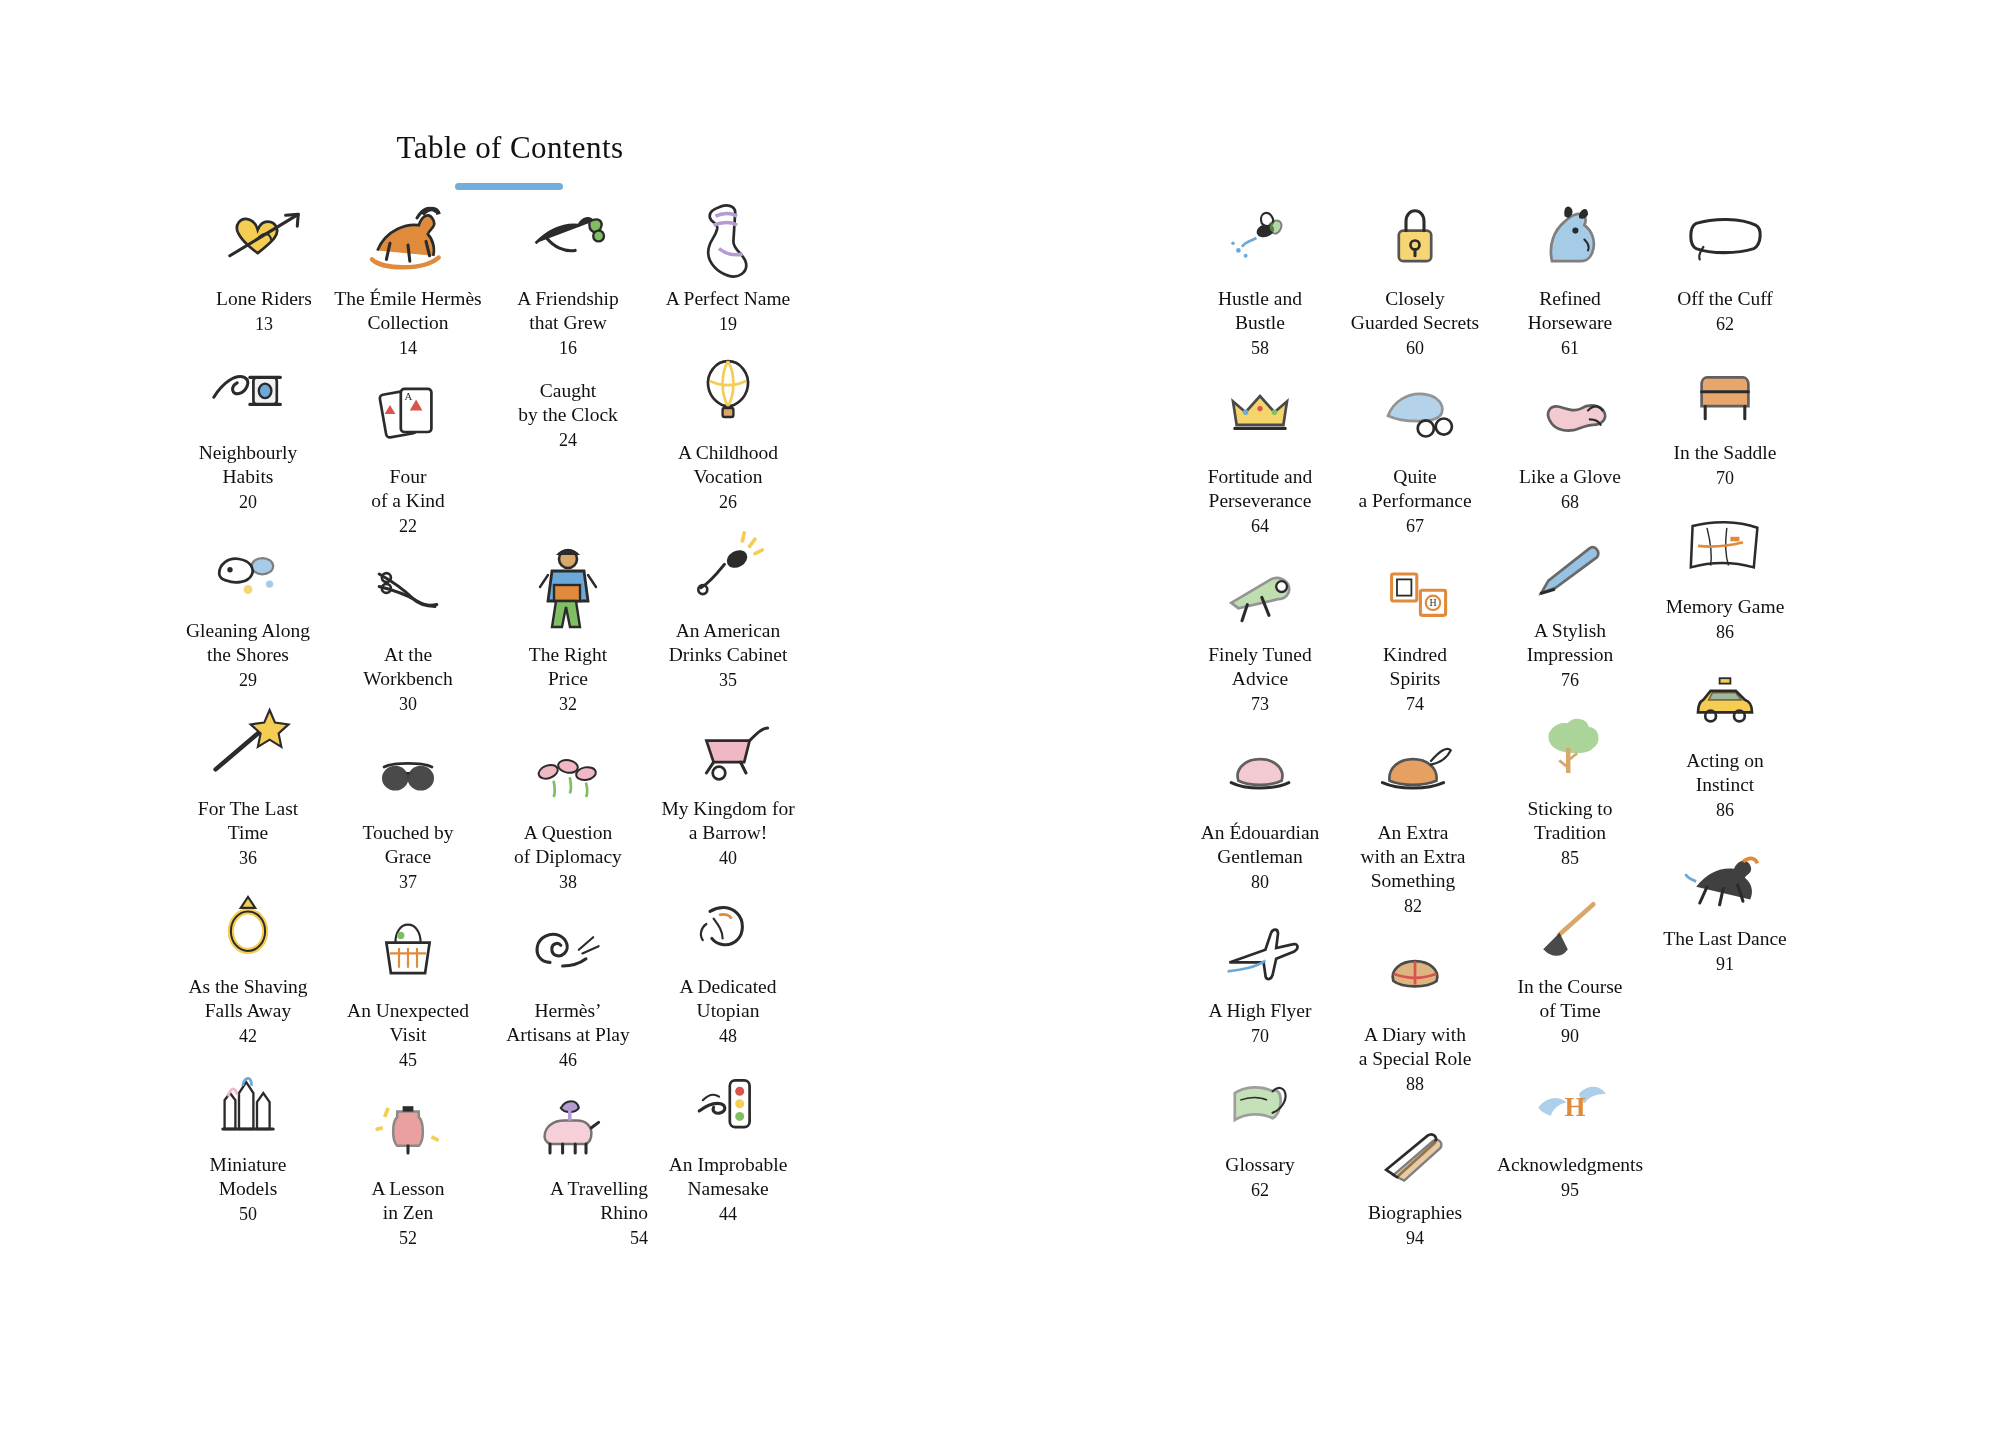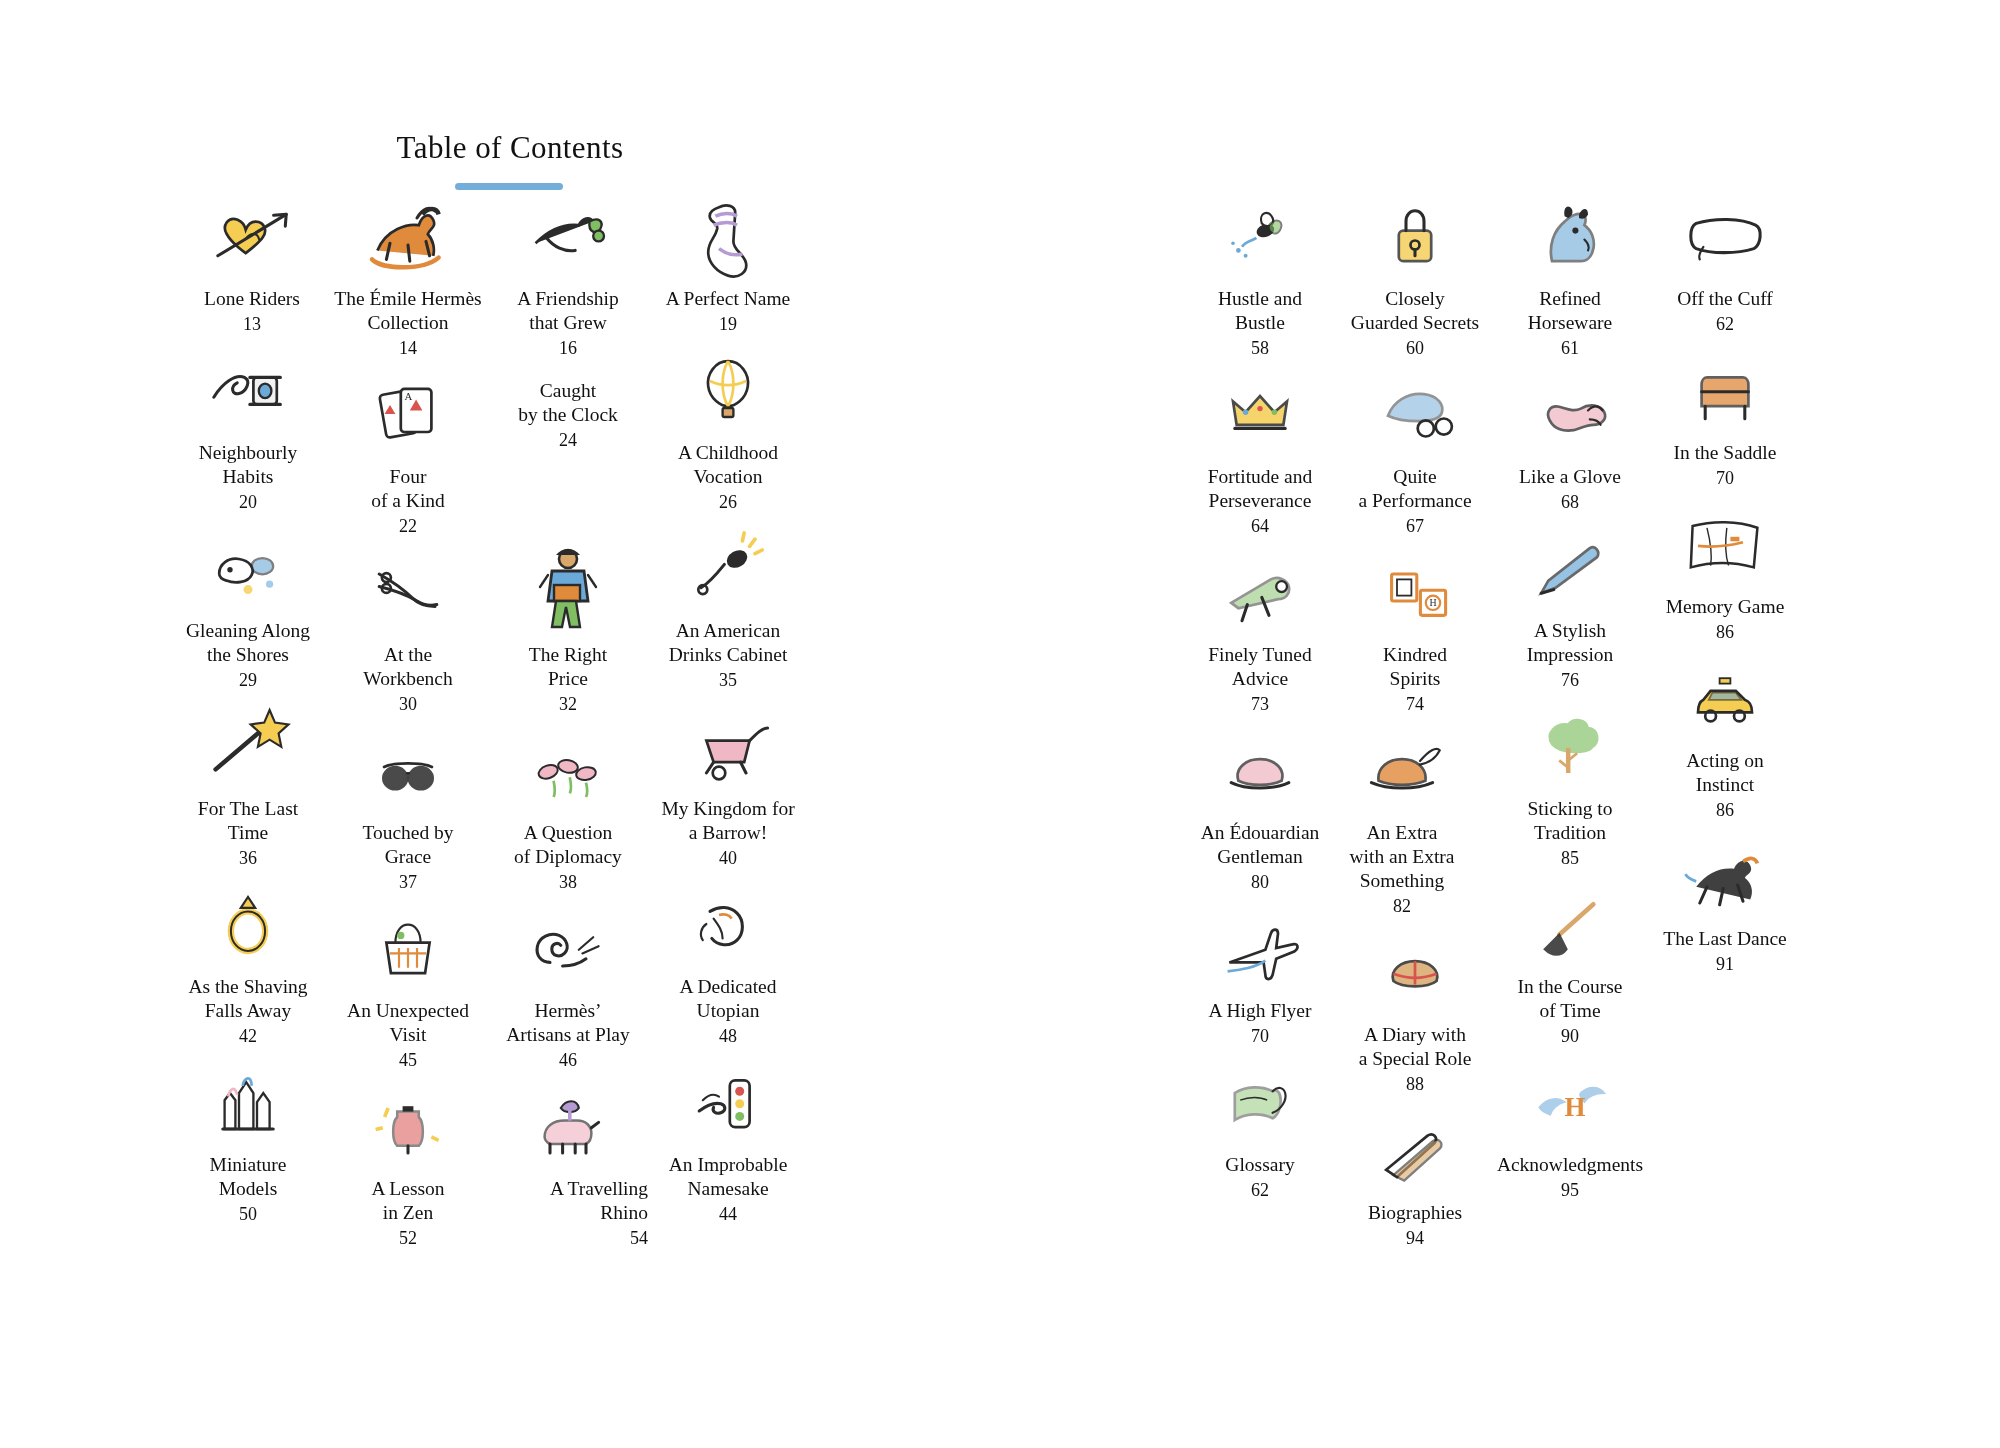--- a/index.html
+++ b/index.html
@@ -76,21 +76,21 @@
 </head>
 <body>
 
 <div class="page">
 
   <div class="title">Table of Contents</div>
   <div class="title-rule"></div>
 
   <div class="column col-left">
     <div class="grid" id="grid-left">
-        <div class="entry" style="left:4px;top:0px;">
+        <div class="entry" style="left:16px;top:0px;">
           <div class="icon">
             <svg width="100" height="90" viewBox="0 0 100 100">
               <path d="M22 48c-6-10 2-20 12-16 5 2 8 7 9 11 2-5 6-9 11-9 10 0 14 11 7 19-6 7-18 16-18 16S27 58 22 48z" fill="#f4cd52" stroke="#2b2b2b" stroke-width="3"></path>
               <path d="M12 72 L88 26" fill="none" stroke="#2b2b2b" stroke-width="3.4" stroke-linecap="round" stroke-linejoin="round"></path>
               <path d="M88 26 l-14 1 M88 26 l-1 13" fill="none" stroke="#2b2b2b" stroke-width="3.4" stroke-linecap="round" stroke-linejoin="round"></path>
               <path d="M44 52c6-6 12-6 14 2" fill="none" stroke="#2b2b2b" stroke-width="2.4" stroke-linecap="round" stroke-linejoin="round"></path>
             </svg>
           </div>
           <div class="label">Lone Riders</div>
           <div class="pagenum">13</div>
@@ -521,21 +521,21 @@
         <div class="entry" style="left: 0px; top: 534px;">
           <div class="icon">
             <svg width="100" height="90" viewBox="0 0 100 100">
               <path d="M26 62c-4-12 6-24 24-24s28 12 24 24c-12 6-36 6-48 0z" fill="#f0b7c4" opacity="0.75" stroke="#2b2b2b" stroke-width="3"></path>
               <path d="M18 64c16 8 48 8 64 0" fill="none" stroke="#2b2b2b" stroke-width="3.4" stroke-linecap="round" stroke-linejoin="round"></path>
             </svg>
           </div>
           <div class="label">An Édouardian<br>Gentleman</div>
           <div class="pagenum">80</div>
         </div>
-        <div class="entry" style="left: 142px; top: 534px;">
+        <div class="entry" style="left: 153px; top: 534px;">
           <div class="icon">
             <svg width="100" height="90" viewBox="0 0 100 100">
               <path d="M24 62c-2-14 10-24 26-24s28 10 26 24c-14 6-38 6-52 0z" fill="#e08a3c" opacity="0.8" stroke="#2b2b2b" stroke-width="3"></path>
               <path d="M16 64c18 8 50 8 68 0" fill="none" stroke="#2b2b2b" stroke-width="3.4" stroke-linecap="round" stroke-linejoin="round"></path>
               <path d="M70 40c10-12 18-16 22-12-4 8-12 14-22 16" fill="none" stroke="#2b2b2b" stroke-width="2.4" stroke-linecap="round" stroke-linejoin="round"></path>
             </svg>
           </div>
           <div class="label">An Extra<br>with an Extra<br>Something</div>
           <div class="pagenum">82</div>
         </div>

